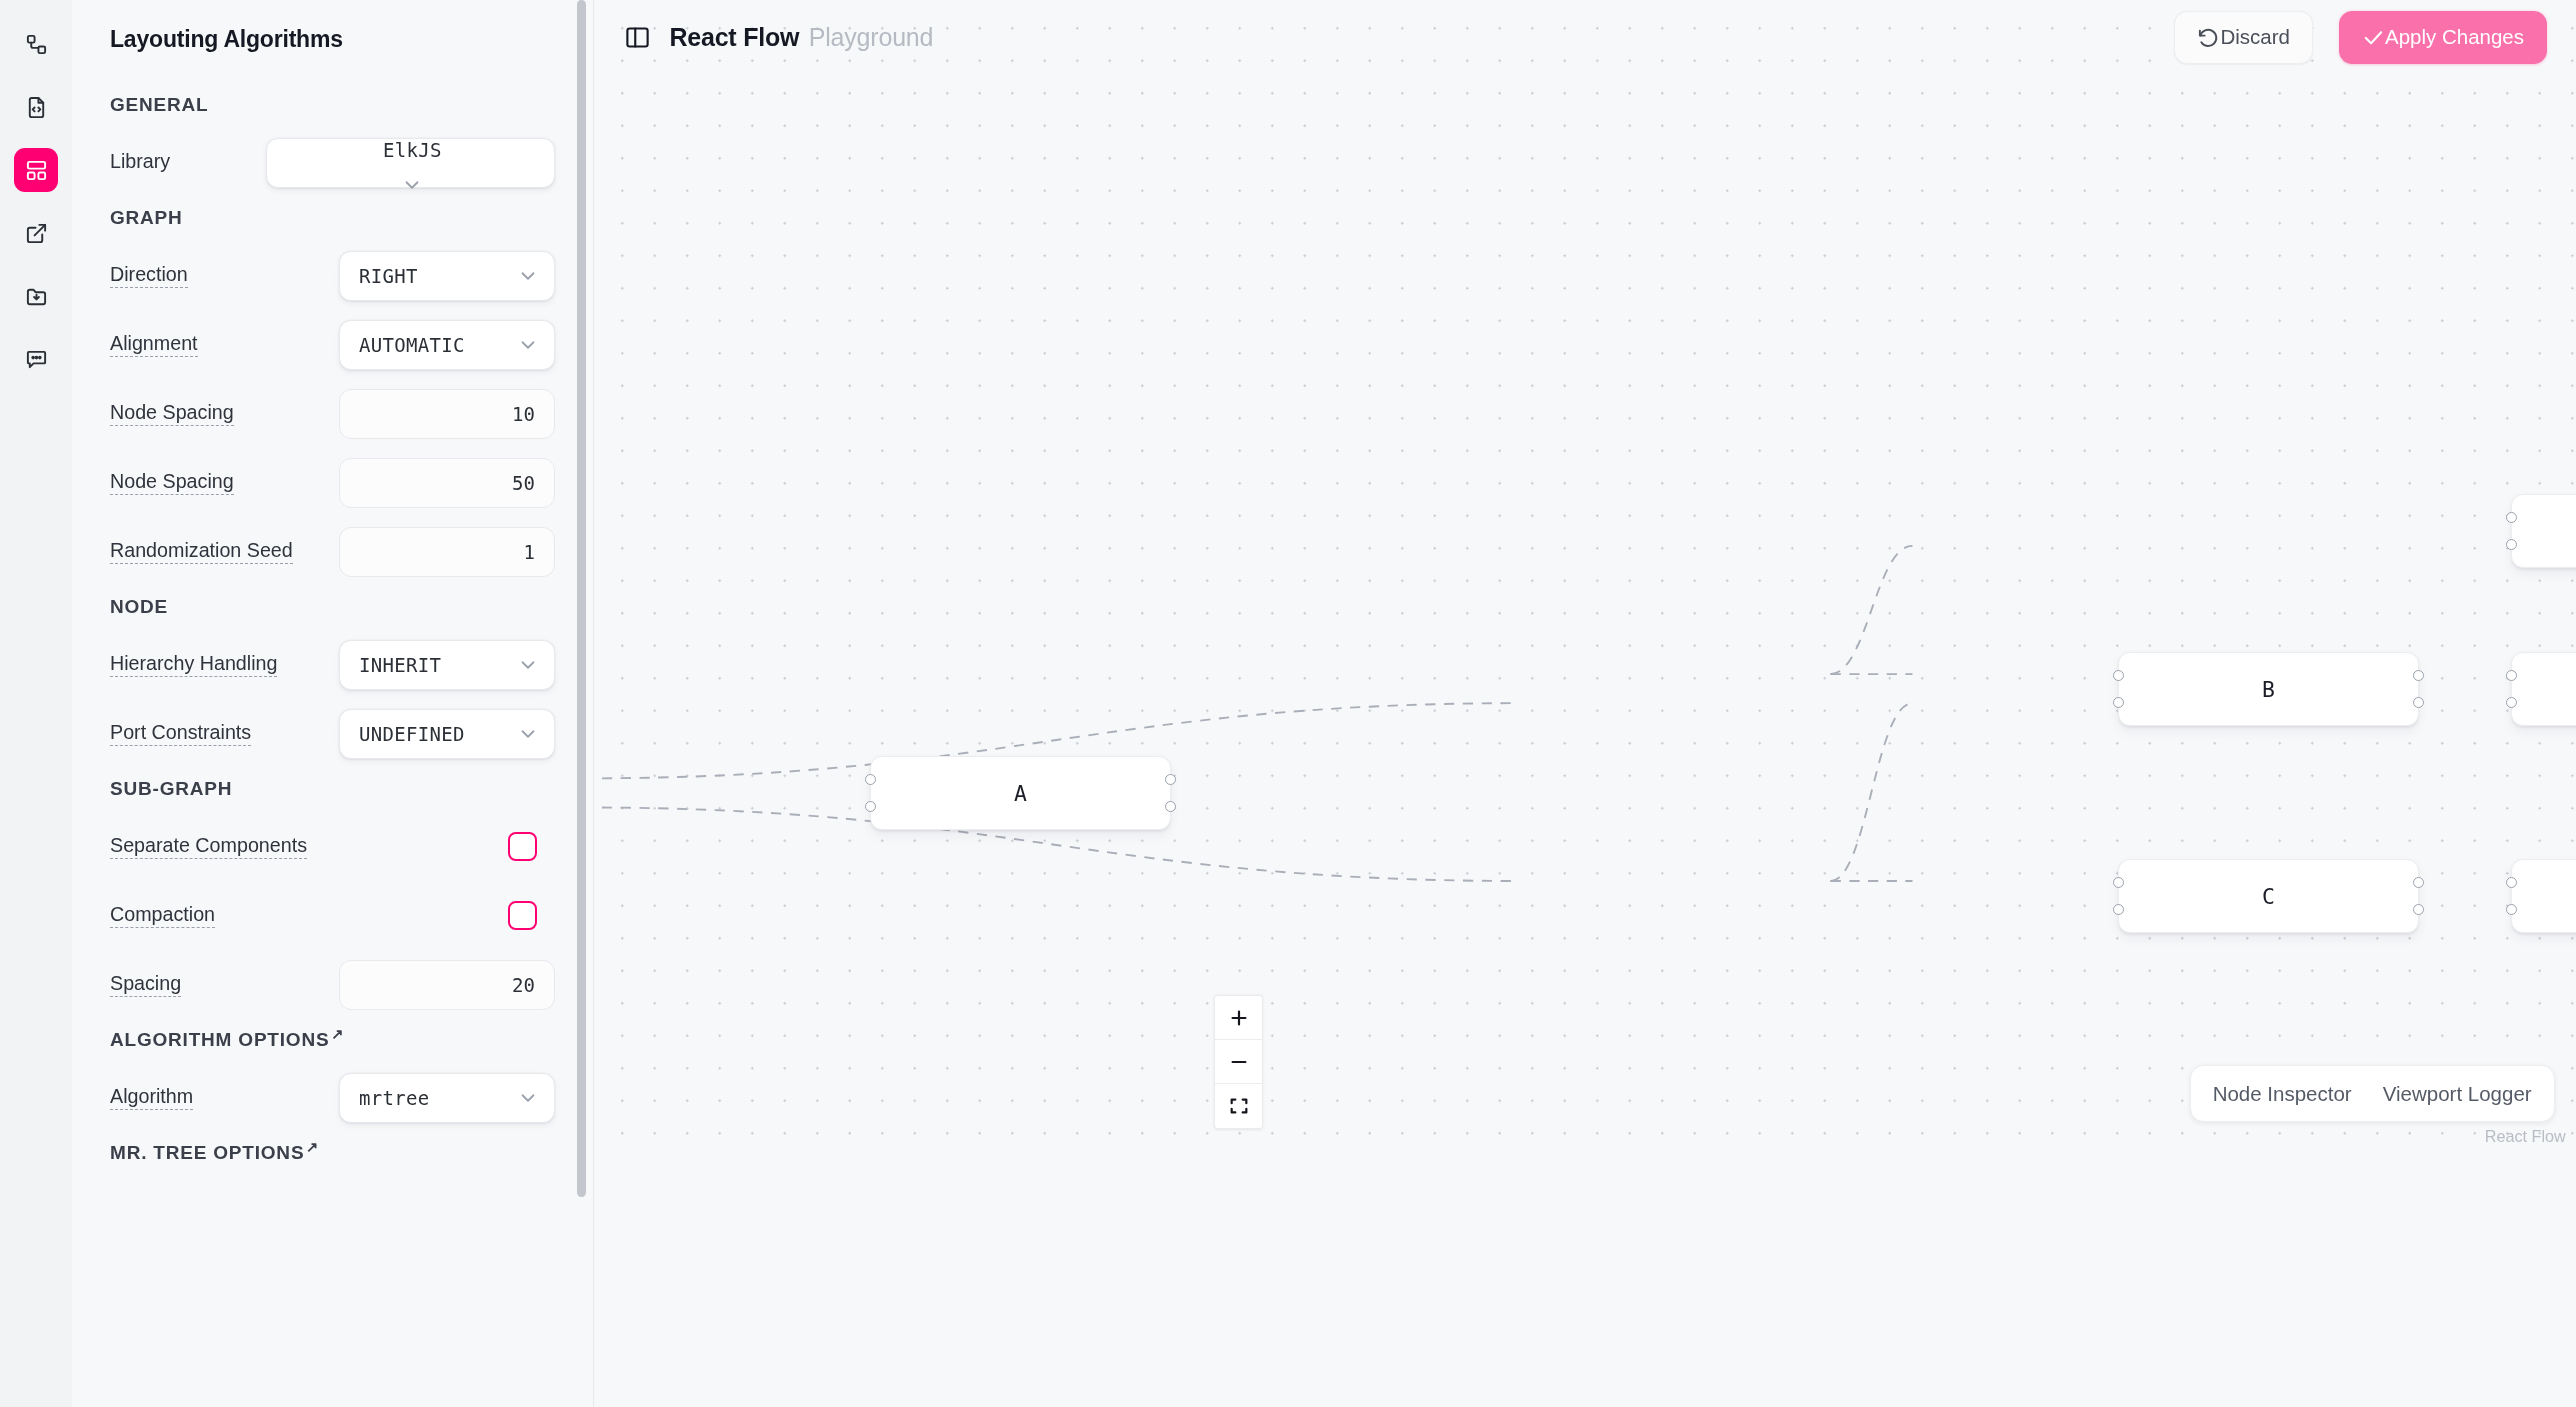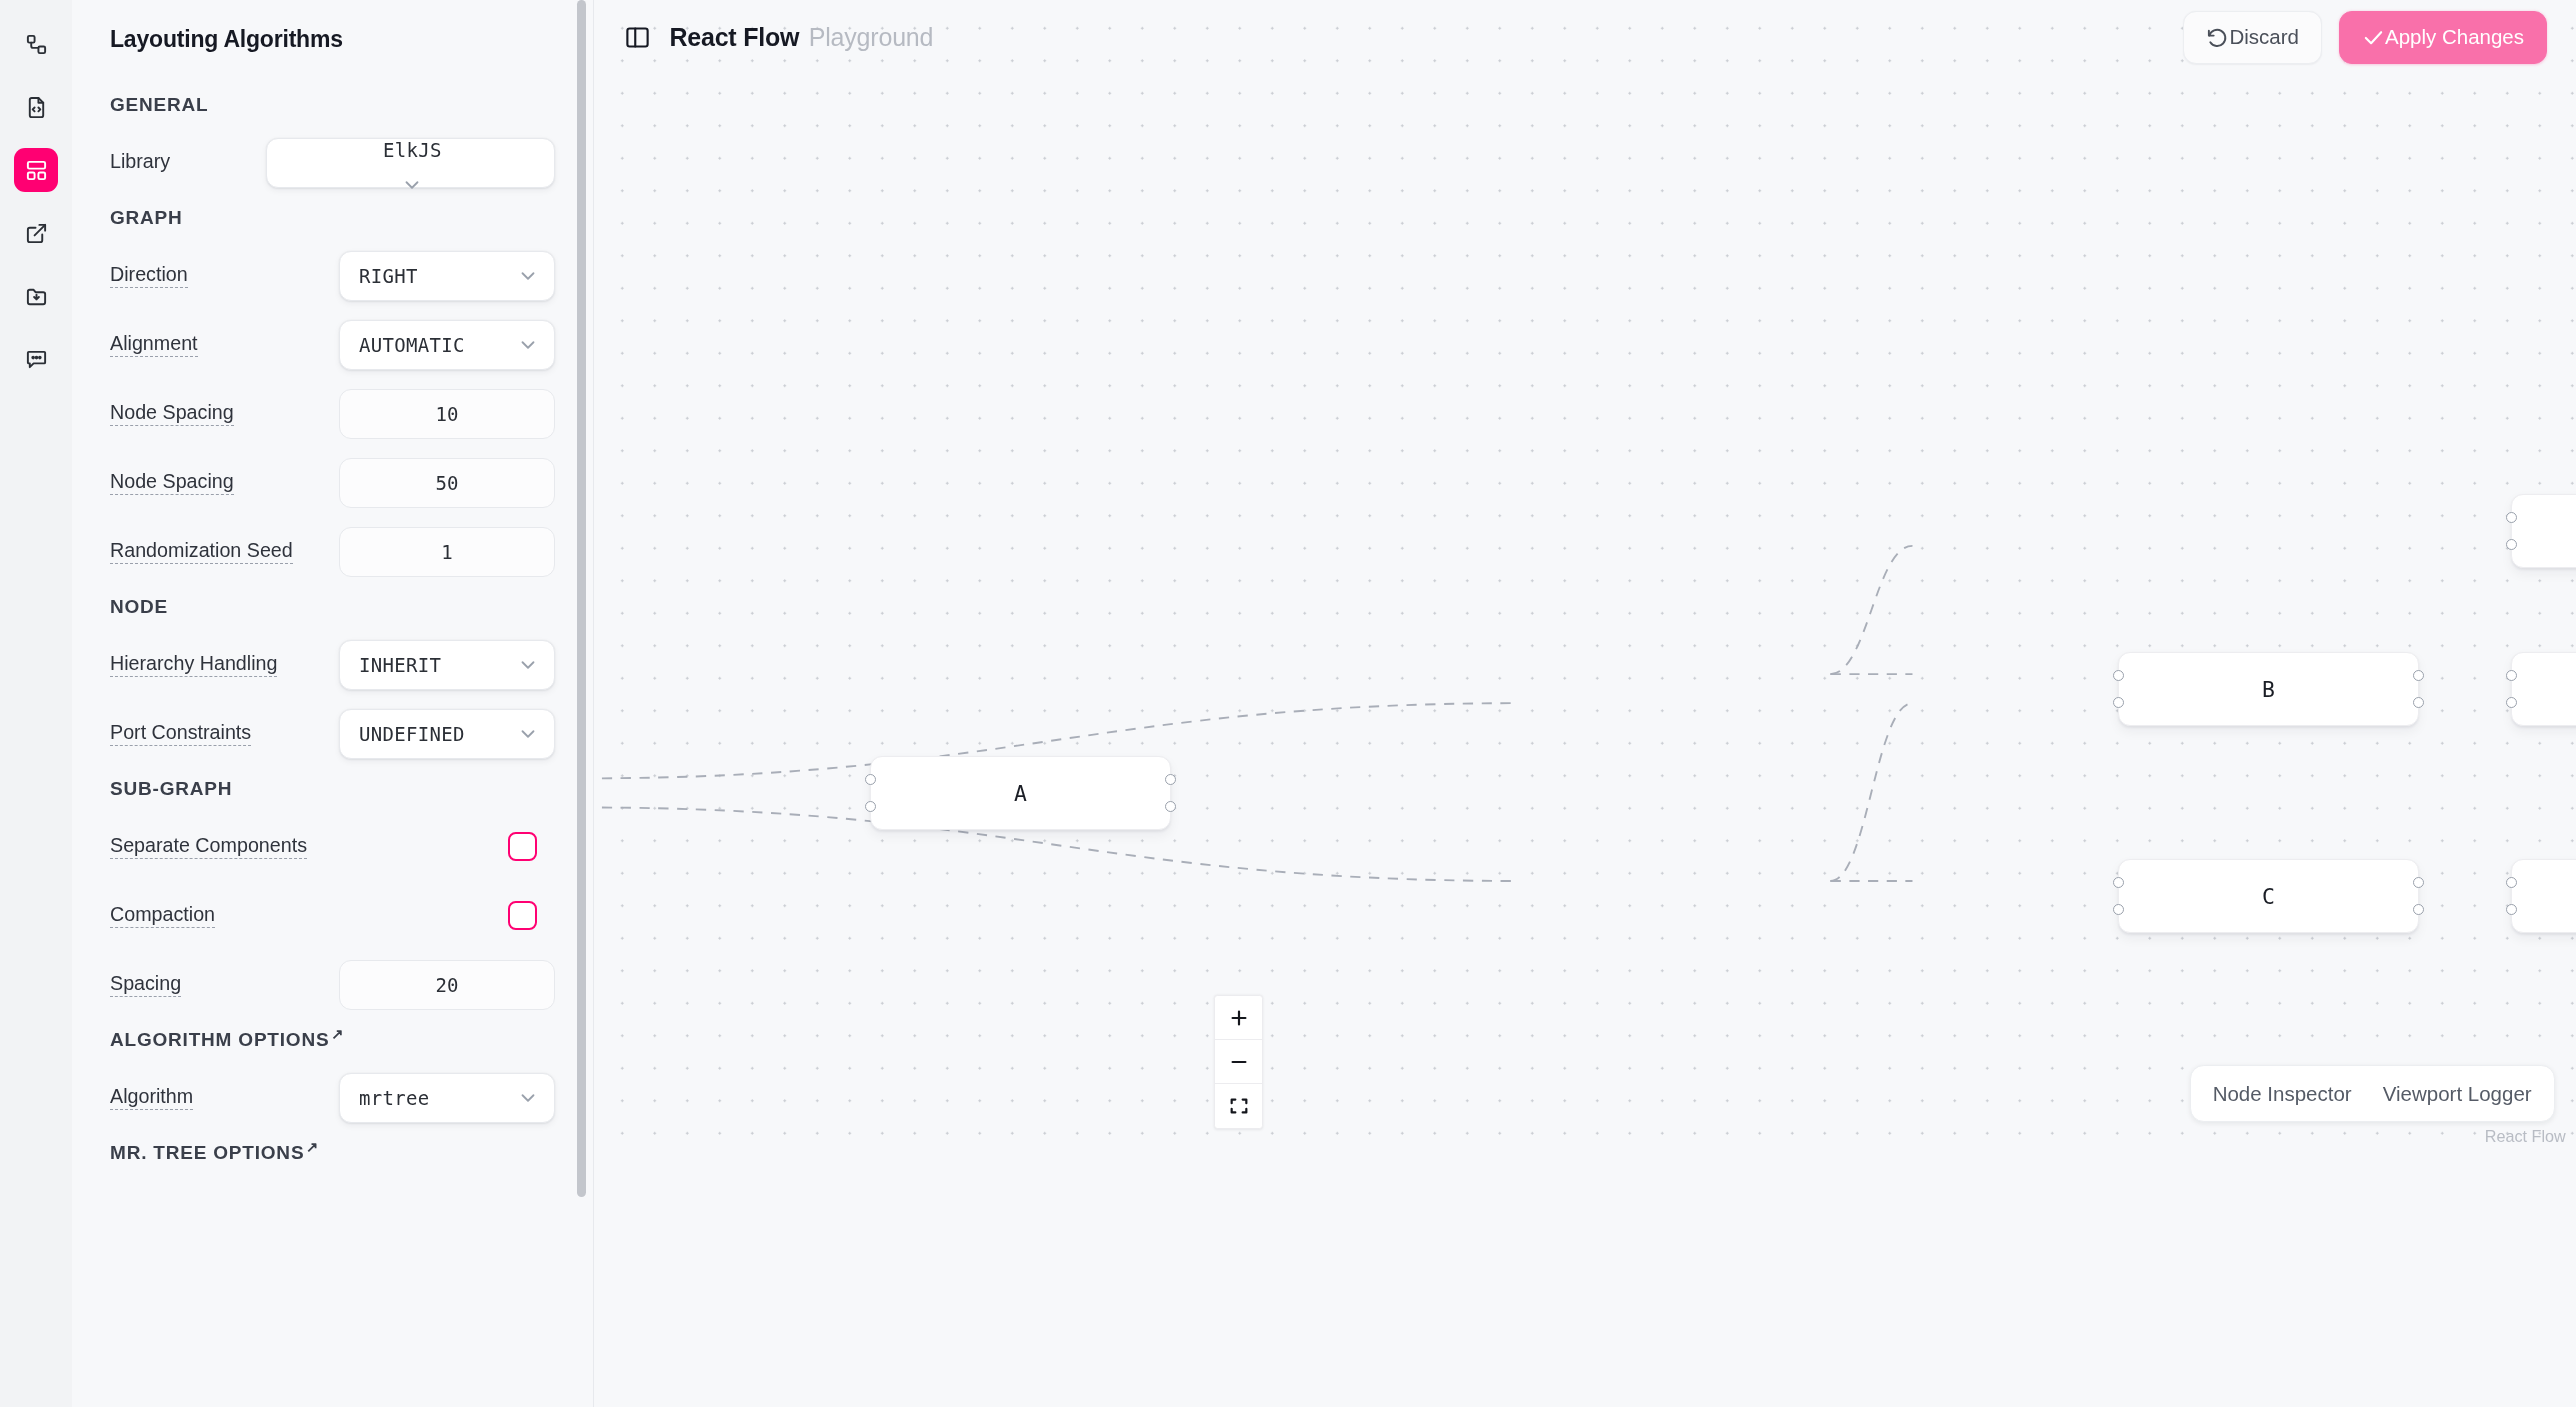--- a/index.html
+++ b/index.html
@@ -79,21 +79,21 @@
   .sel-val {
     font-family: "DejaVu Sans Mono", "Liberation Mono", monospace;
     font-size: 19px; color: #2b2f36; letter-spacing: 0.3px;
     white-space: nowrap;
   }
   .chev { width: 22px; height: 22px; flex: 0 0 22px; color: #9aa1ac; }
   .chev svg { width: 22px; height: 22px; display: block; }
 
   .ctl-input {
     padding: 0 19px;
-    justify-content: center;
+    justify-content: flex-end;
     background: #fcfcfd;
     box-shadow: none;
     cursor: text;
   }
   .inp-val {
     font-family: "DejaVu Sans Mono", "Liberation Mono", monospace;
     font-size: 19px; color: #2b2f36;
   }
   .w-lib   { width: 289px; flex-direction: column; }
   .w-sel   { width: 216px; }
@@ -148,21 +148,21 @@
     height: 53px; border-radius: 13px; padding: 0 22px;
     font-size: 20.5px; cursor: pointer; white-space: nowrap;
   }
   .btn-discard {
     background: #fbfbfc; color: #4a4f59;
     border: 0.9px solid #eceef1;
     box-shadow: 0 0.9px 1.7px rgba(20,24,35,.05);
   }
   .btn-apply {
     background: #f970aa; color: #ffffff;
-    border: 0.9px solid #f970aa; margin-left: 17px;
+    border: 0.9px solid #f970aa; margin-left: 26px;
     box-shadow: 0 0.9px 2.6px rgba(249,112,170,.35);
   }
   .btn svg { width: 23px; height: 23px; display: block; }
 
   
   .node {
     position: absolute;
     background: #ffffff;
     border: 0.9px solid #ededf0;
     border-radius: 12px;

